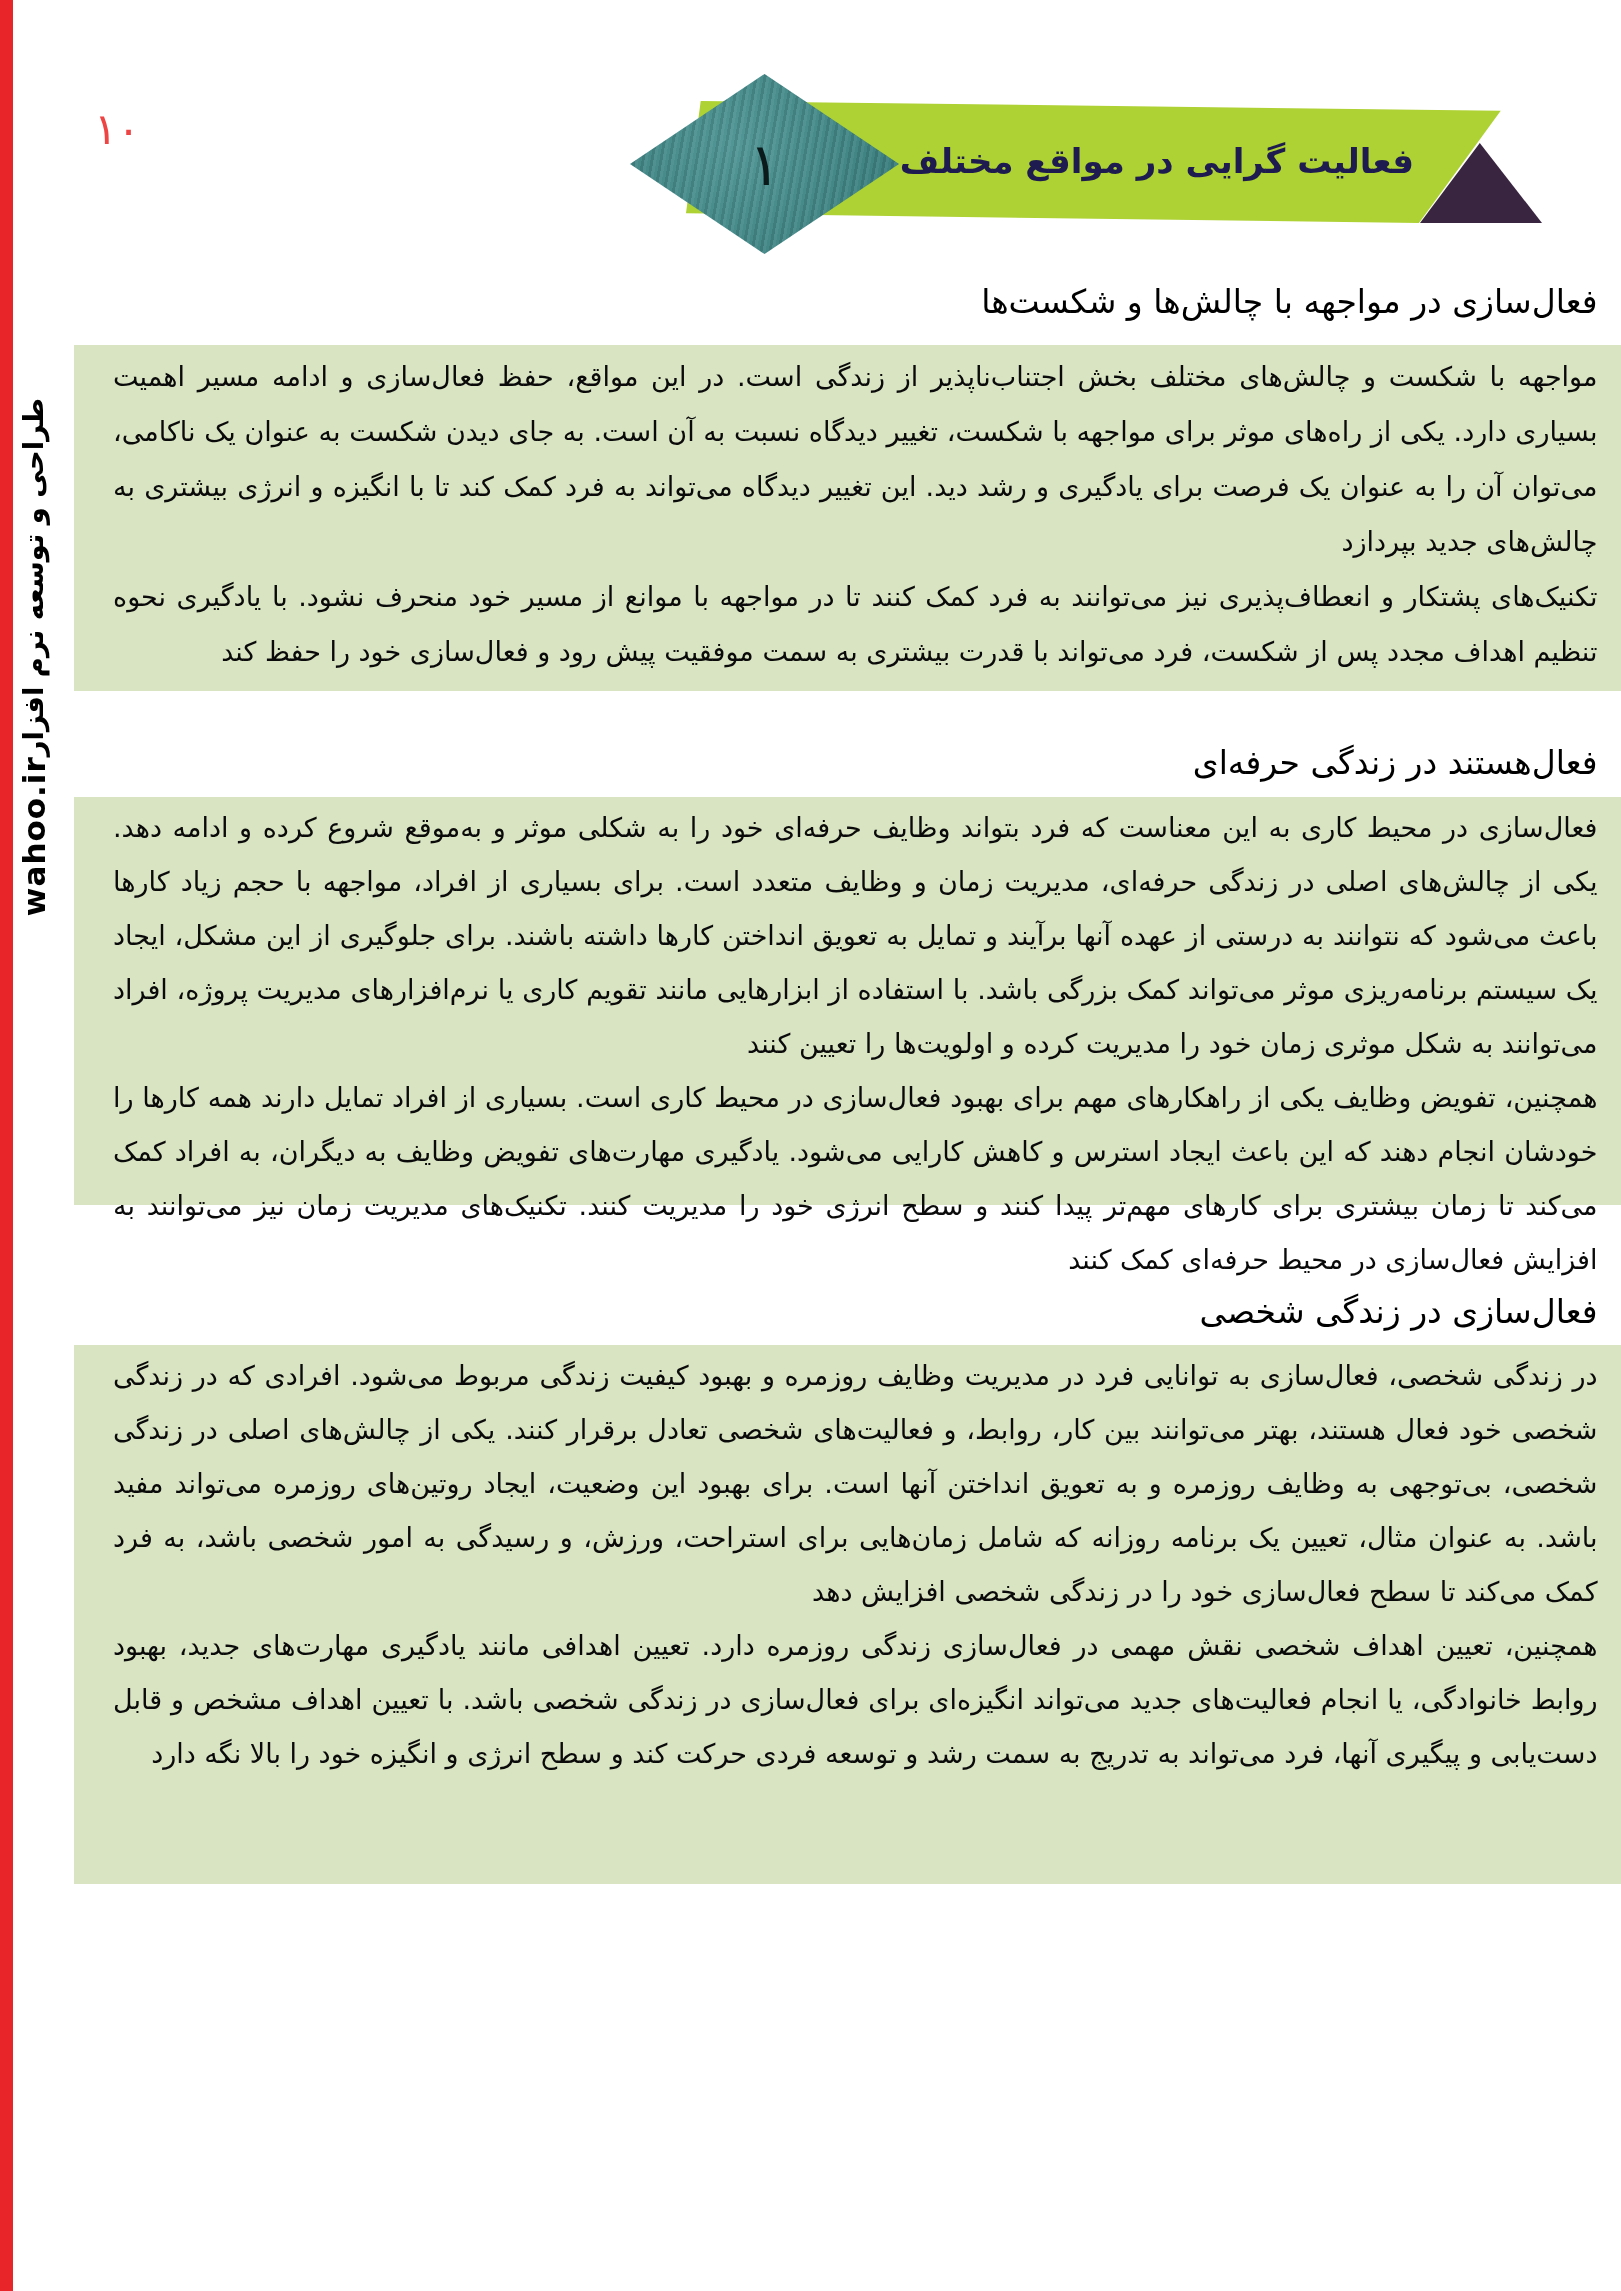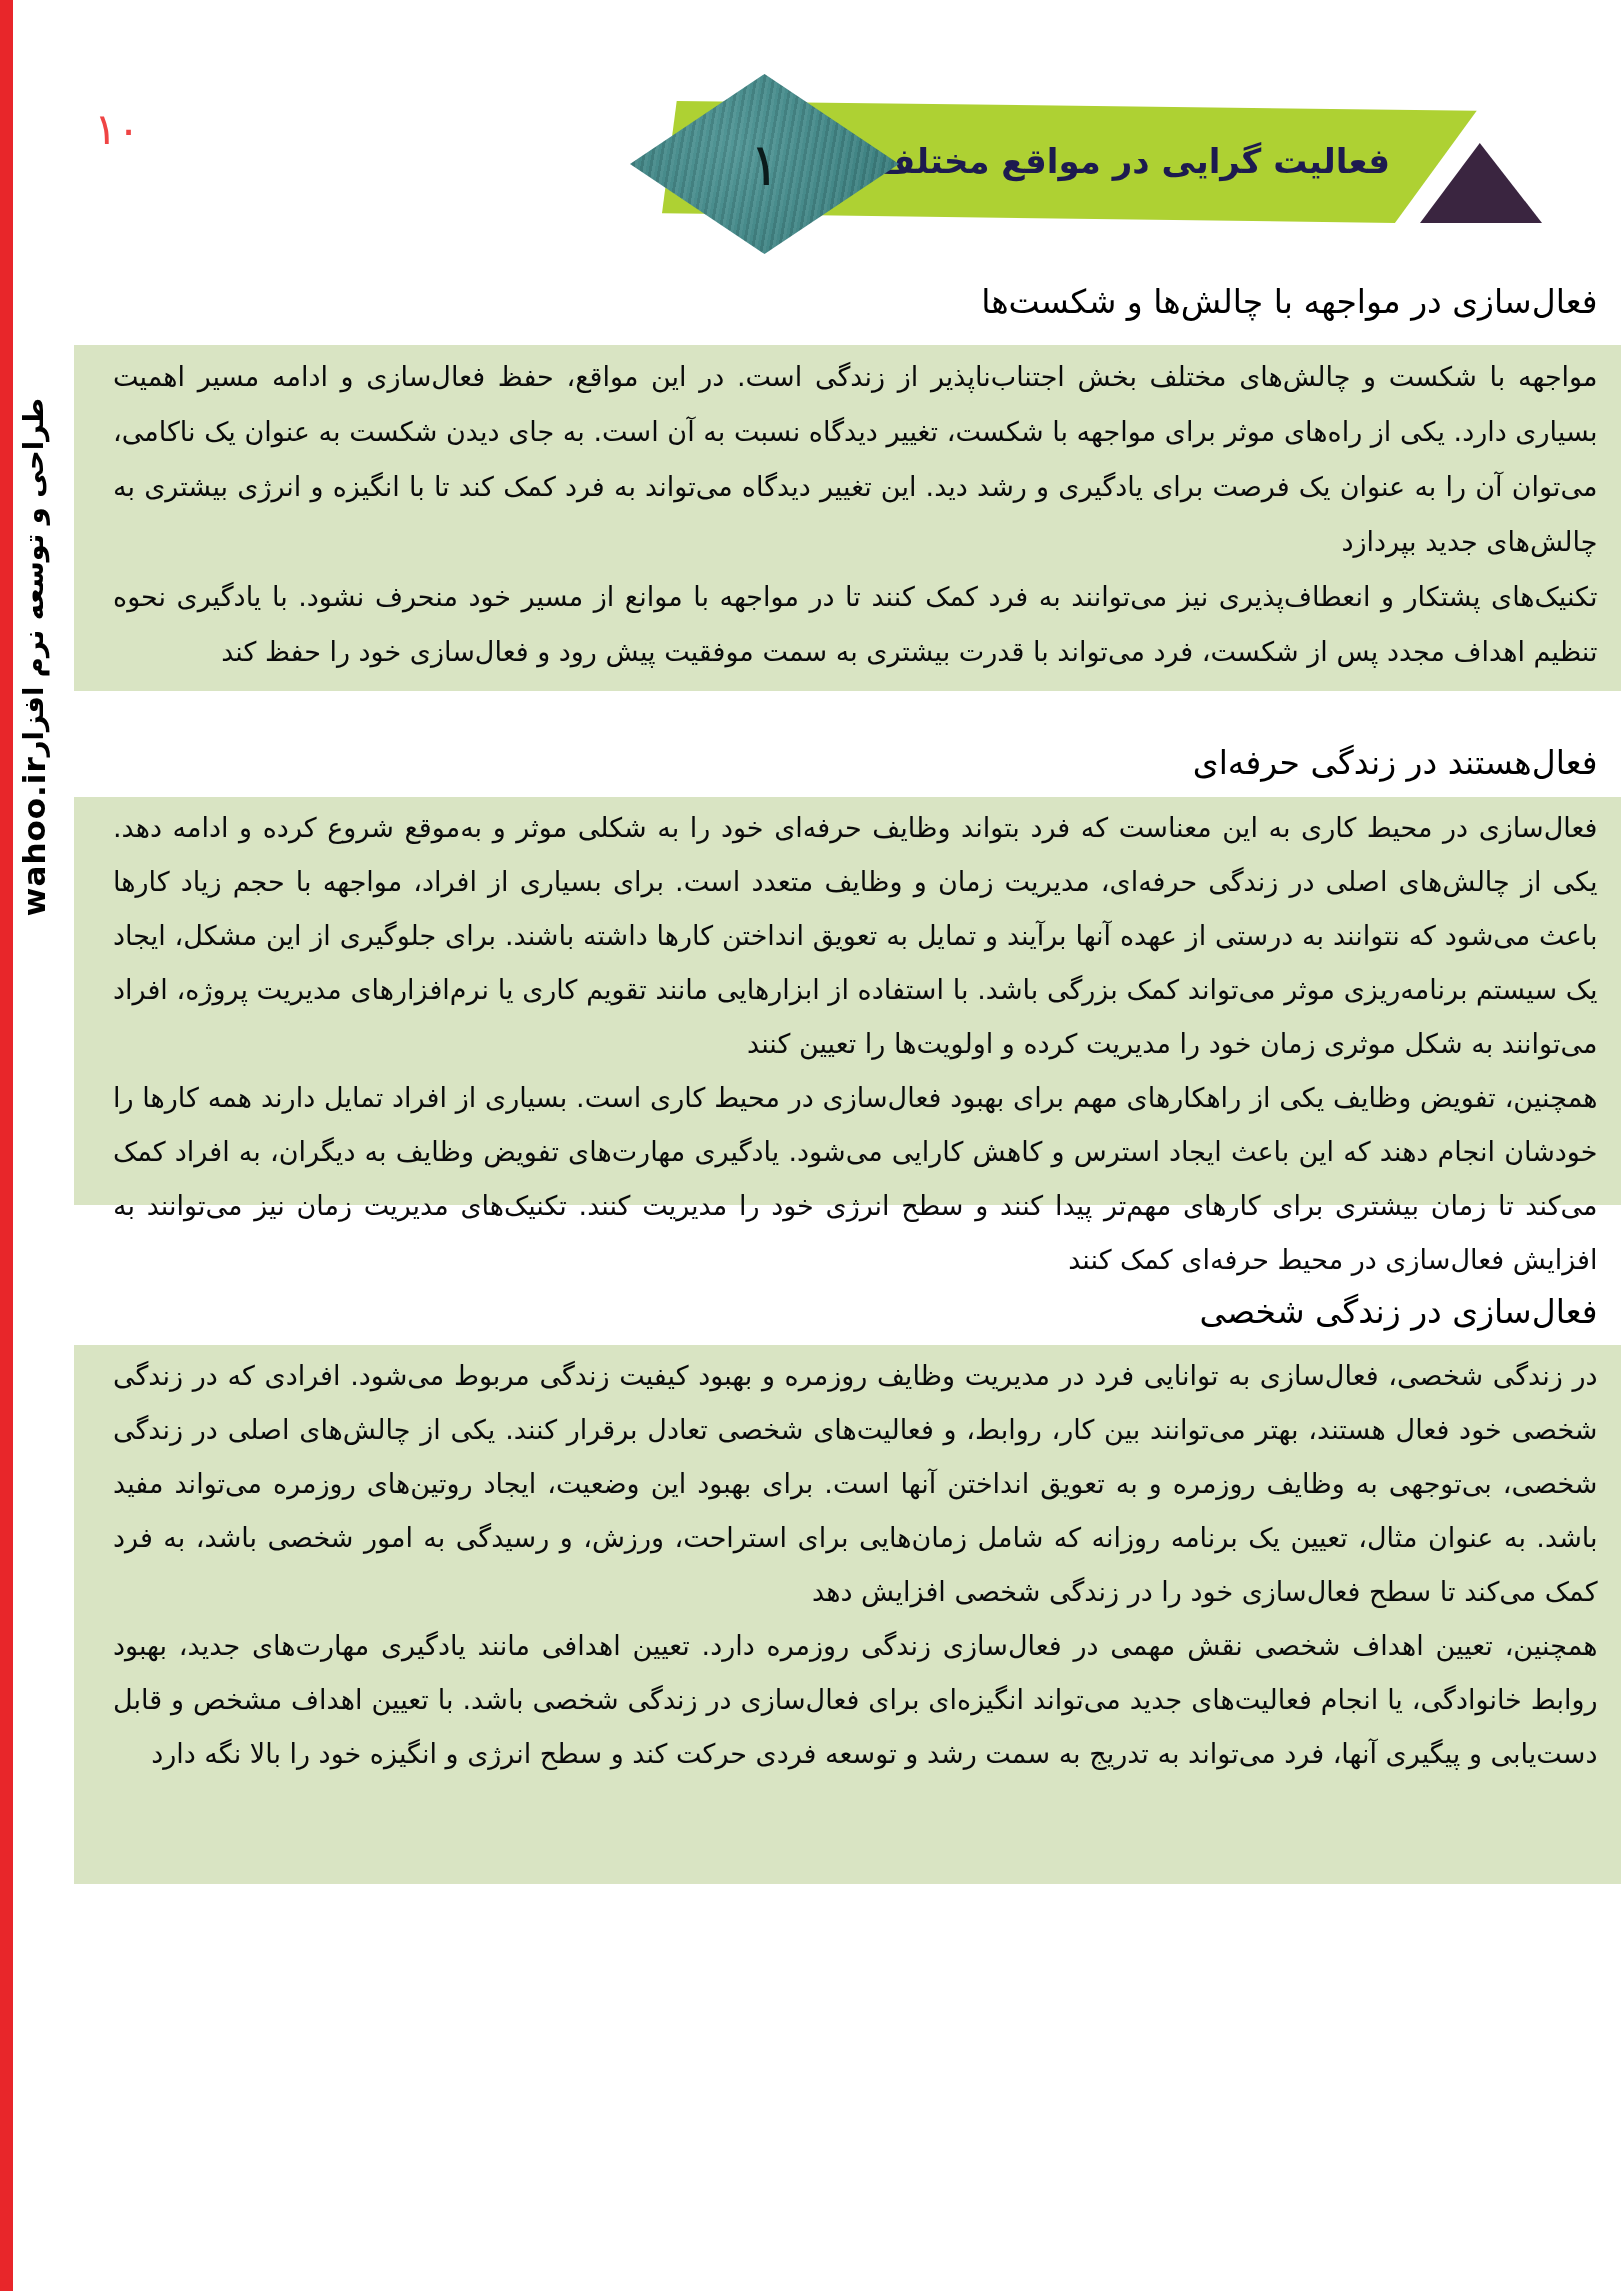--- a/index.html
+++ b/index.html
@@ -19,21 +19,21 @@
   }
 
   
   .page-number {
     position: absolute; left: 94px; top: 104px;
     font-size: 43px; color: #ef4444;
   }
 
   
   .banner {
-    position: absolute; left: 662px; top: 96px;
+    position: absolute; left: 686px; top: 96px;
     width: 818px; height: 130px;
     background: #aed133;
     clip-path: polygon(1.8% 3.8%, 99.6% 11.3%, 89.6% 97.7%, 0% 90.2%);
     z-index: 2;
   }
   .banner-title {
     position: absolute; right: 90px; top: 0; bottom: 0;
     display: flex; align-items: center;
     direction: rtl;
     font-weight: bold; font-size: 34px;

